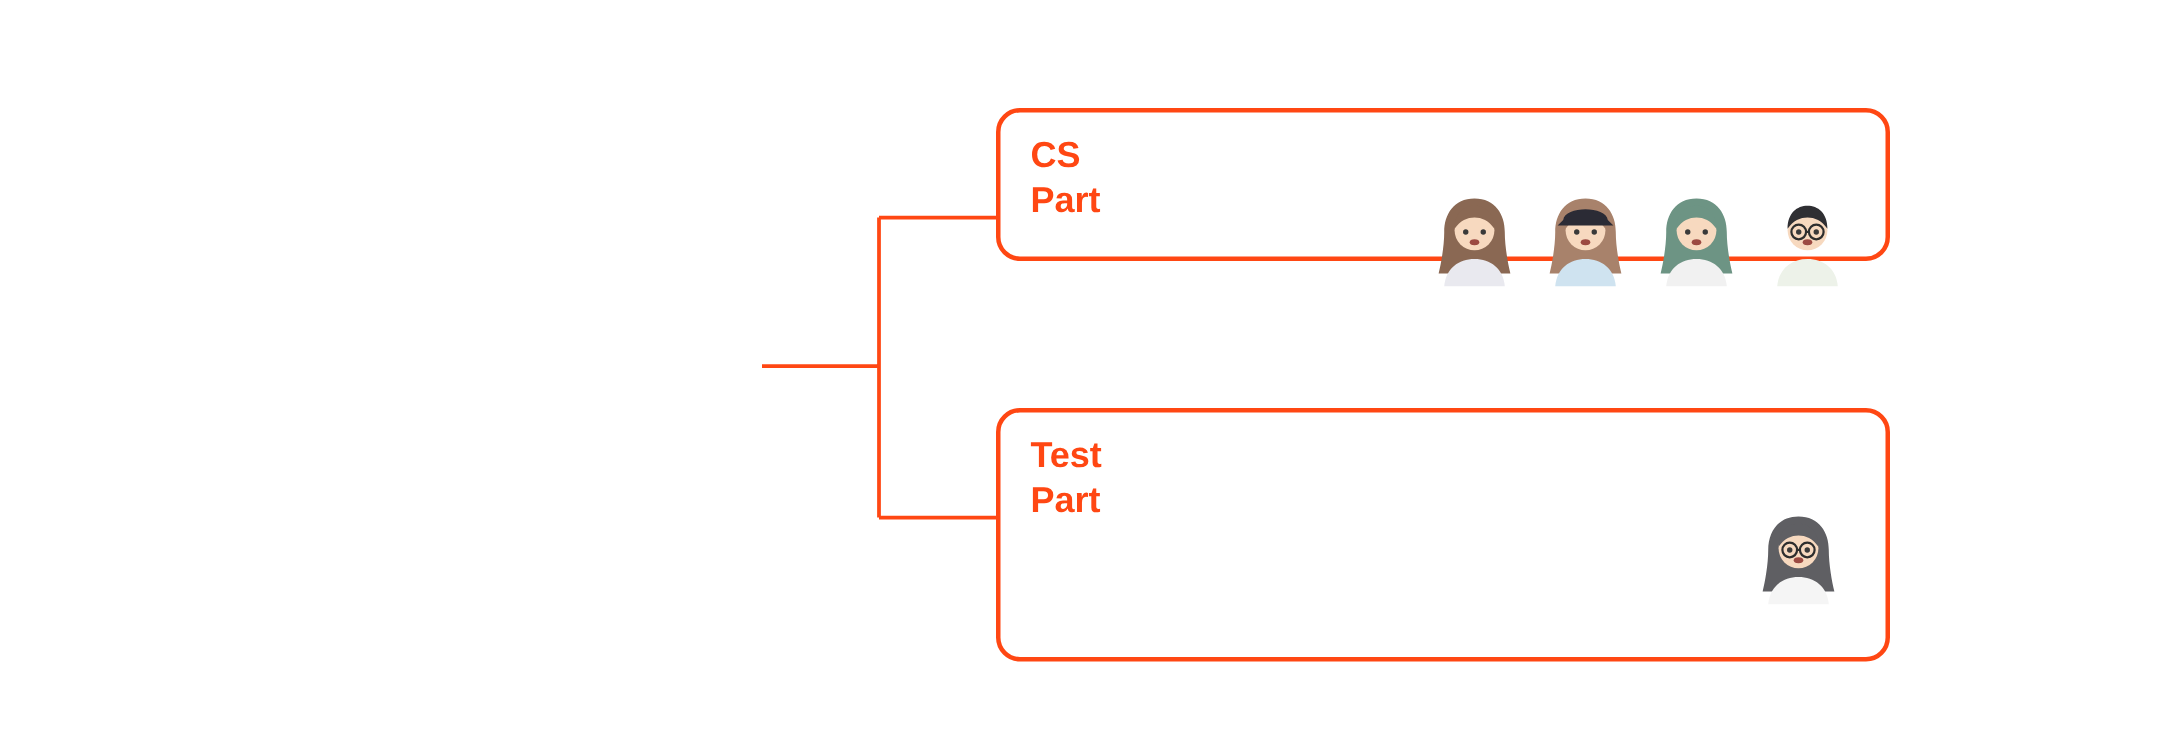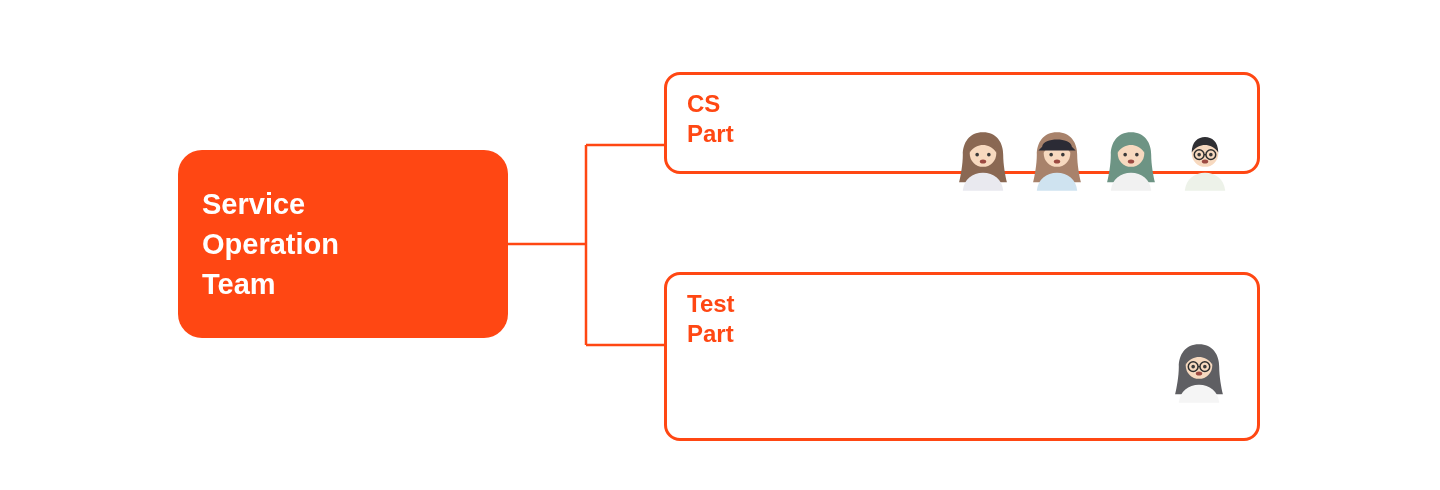--- a/index.html
+++ b/index.html
@@ -53,25 +53,20 @@
 </style>
 </head>
 <body>
 
 <div class="canvas">
 
   <svg class="connectors" width="1440" height="490" viewBox="0 0 1440 490" aria-hidden="true">
     <path d="M508 244H586 M586 145V345 M586 145H664 M586 345H664"></path>
   </svg>
 
-  <div class="root-node">
-    <div class="root-label">Service
-Operation
-Team</div>
-  </div>
 
   <div class="group cs">
     <div class="group-label">CS
 Part</div>
     <div class="avatars">
         <span class="avatar">
           <svg viewBox="0 0 64 64" role="img">
             <path d="M32 5C19 5 13 15 13 26c0 9-2 20-3.5 26h45C53 46 51 35 51 26 51 15 45 5 32 5z" fill="#8a6853"></path>
             <path d="M13 60c1-11 9-17 19-17s18 6 19 17z" fill="#e9e9ef"></path>
             <circle cx="32" cy="25" r="12.5" fill="#f7d9bf"></circle>

